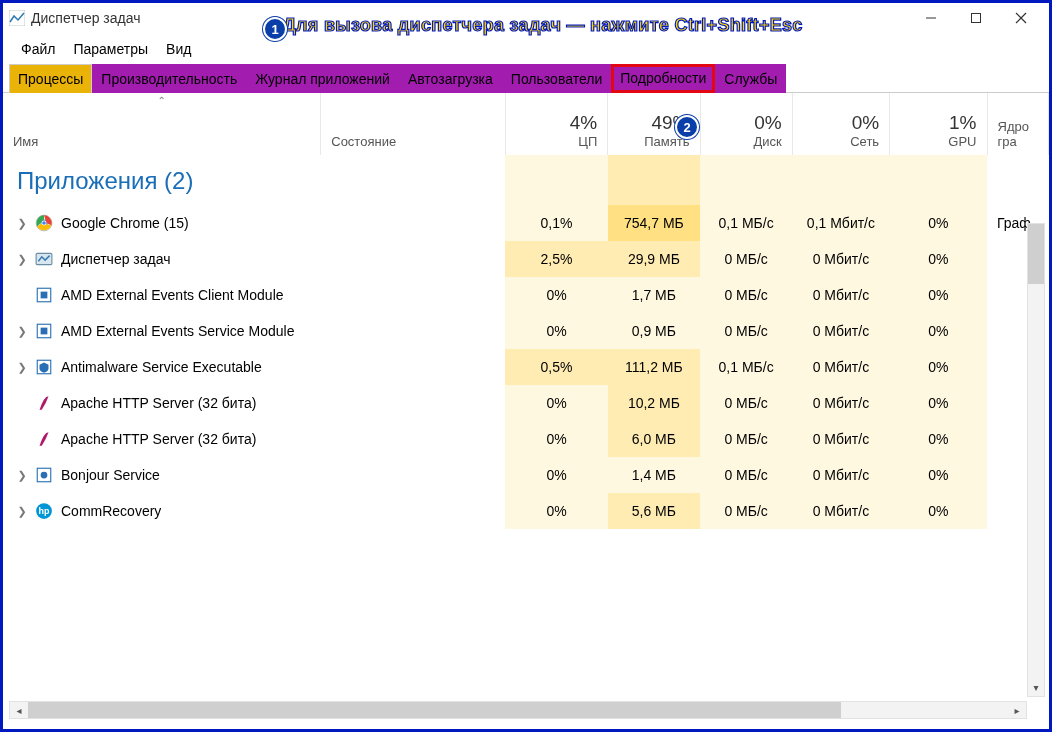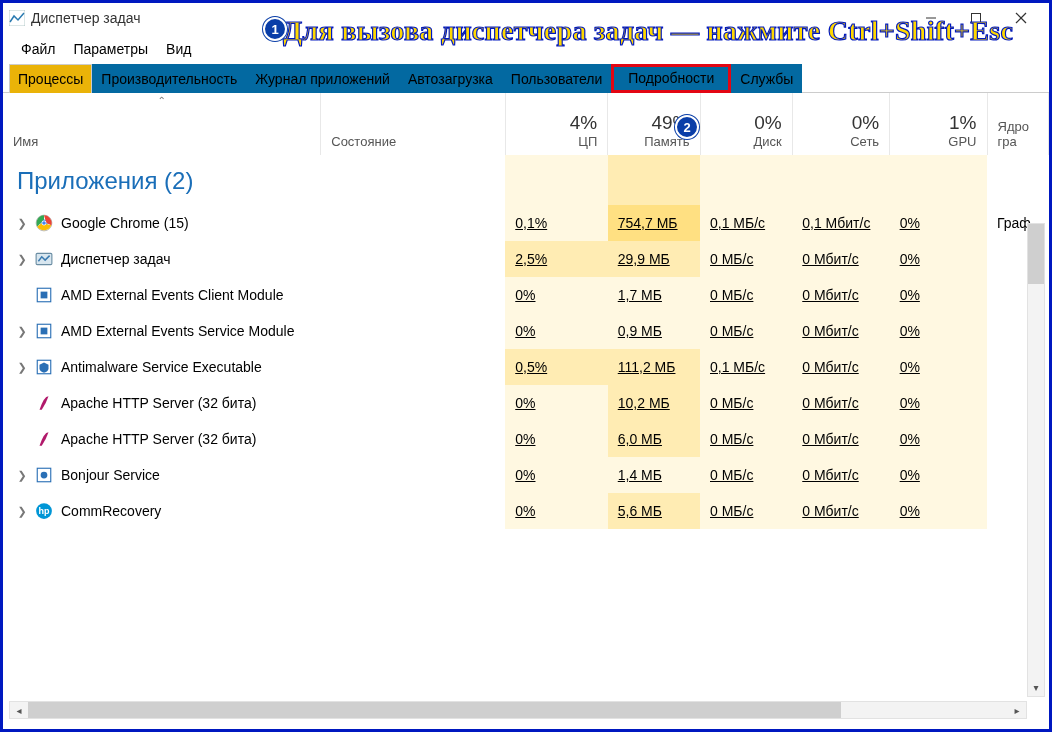--- a/index.html
+++ b/index.html
@@ -5,33 +5,33 @@
   * { box-sizing: border-box; margin: 0; padding: 0; }
   body { font-family: "Segoe UI", Tahoma, sans-serif; font-size: 13px; background: #fff; width: 1052px; height: 732px; overflow: hidden; border: 3px solid #0018c0; position: relative; }
   .titlebar { display: flex; align-items: center; height: 30px; padding: 0 6px; background: #fff; }
   .titlebar .icon { width: 16px; height: 16px; margin-right: 6px; }
   .titlebar .title { flex: 1; color: #333; font-size: 14px; }
   .winbtn { width: 45px; height: 26px; display: flex; align-items: center; justify-content: center; color: #333; cursor: pointer; }
   .winbtn svg { width: 12px; height: 12px; }
   .menubar { display: flex; gap: 2px; padding: 4px 10px 2px; font-size: 14px; }
   .menubar .item { padding: 4px 8px; cursor: pointer; }
   .tabs { display: flex; border-bottom: 1px solid #ccc; padding: 0 6px; font-size: 14px; }
-  .tabs .tab { padding: 6px 8px 6px; border: 1px solid transparent; border-bottom: none; cursor: pointer; position: relative; top: 1px; background: #0369a1; }
+  .tabs .tab { padding: 6px 8px 6px; border: 1px solid transparent; border-bottom: none; cursor: pointer; position: relative; top: 1px; background: #a21caf; }
   .tabs .tab.active { border-color: #ccc; background: #eab308; }
-  .tabs .tab.hl { border: 3px solid #e30613; padding: 3px 14px; }
-  .overlay-note { position: absolute; top: 12px; left: 280px; font-size: 28px; font-weight: 700; color: #ffd800; -webkit-text-stroke: 1.2px #0018c0; letter-spacing: 0.3px; white-space: nowrap; z-index: 50; font-family: Liberation Serif, serif; }
+  .tabs .tab.hl { border: 3px solid #e30613; padding: 3px 6px; }
+  .overlay-note { position: absolute; top: 12px; left: 280px; font-size: 18px; font-weight: 700; color: #ffd800; -webkit-text-stroke: 1.2px #0018c0; letter-spacing: 0.3px; white-space: nowrap; z-index: 50; }
   .badge { width: 24px; height: 24px; border-radius: 50%; background: #0a3ea8; color: #fff; font-weight: 700; font-size: 13px; display: flex; align-items: center; justify-content: center; border: 2px solid #fff; box-shadow: 0 0 0 1px #0a3ea8; position: absolute; z-index: 60; }
   .badge1 { top: 14px; left: 260px; }
   .badge2 { top: 112px; left: 672px; }
   .content { position: relative; height: calc(100% - 30px - 30px - 36px); }
   .table { width: 100%; border-collapse: collapse; table-layout: fixed; }
   .table th { font-weight: 400; color: #555; font-size: 13px; padding: 8px 10px 6px; border-right: 1px solid #e8e8e8; vertical-align: bottom; text-align: left; height: 62px; }
   .table th.num { text-align: right; }
   .table td { padding: 9px 10px; font-size: 14px; vertical-align: middle; white-space: nowrap; }
-  .table td.num { text-align: left; text-decoration: underline; }
+  .table td.num { text-align: center; }
   .col-name { width: 310px; }
   .col-state { width: 180px; }
   .col-cpu { width: 100px; }
   .col-mem { width: 90px; }
   .col-disk { width: 90px; }
   .col-net { width: 95px; }
   .col-gpu { width: 95px; }
   .col-gpuE { width: 60px; }
   .pct { font-size: 19px; color: #333; }
   .pctlbl { display: block; font-size: 13px; color: #555; }

